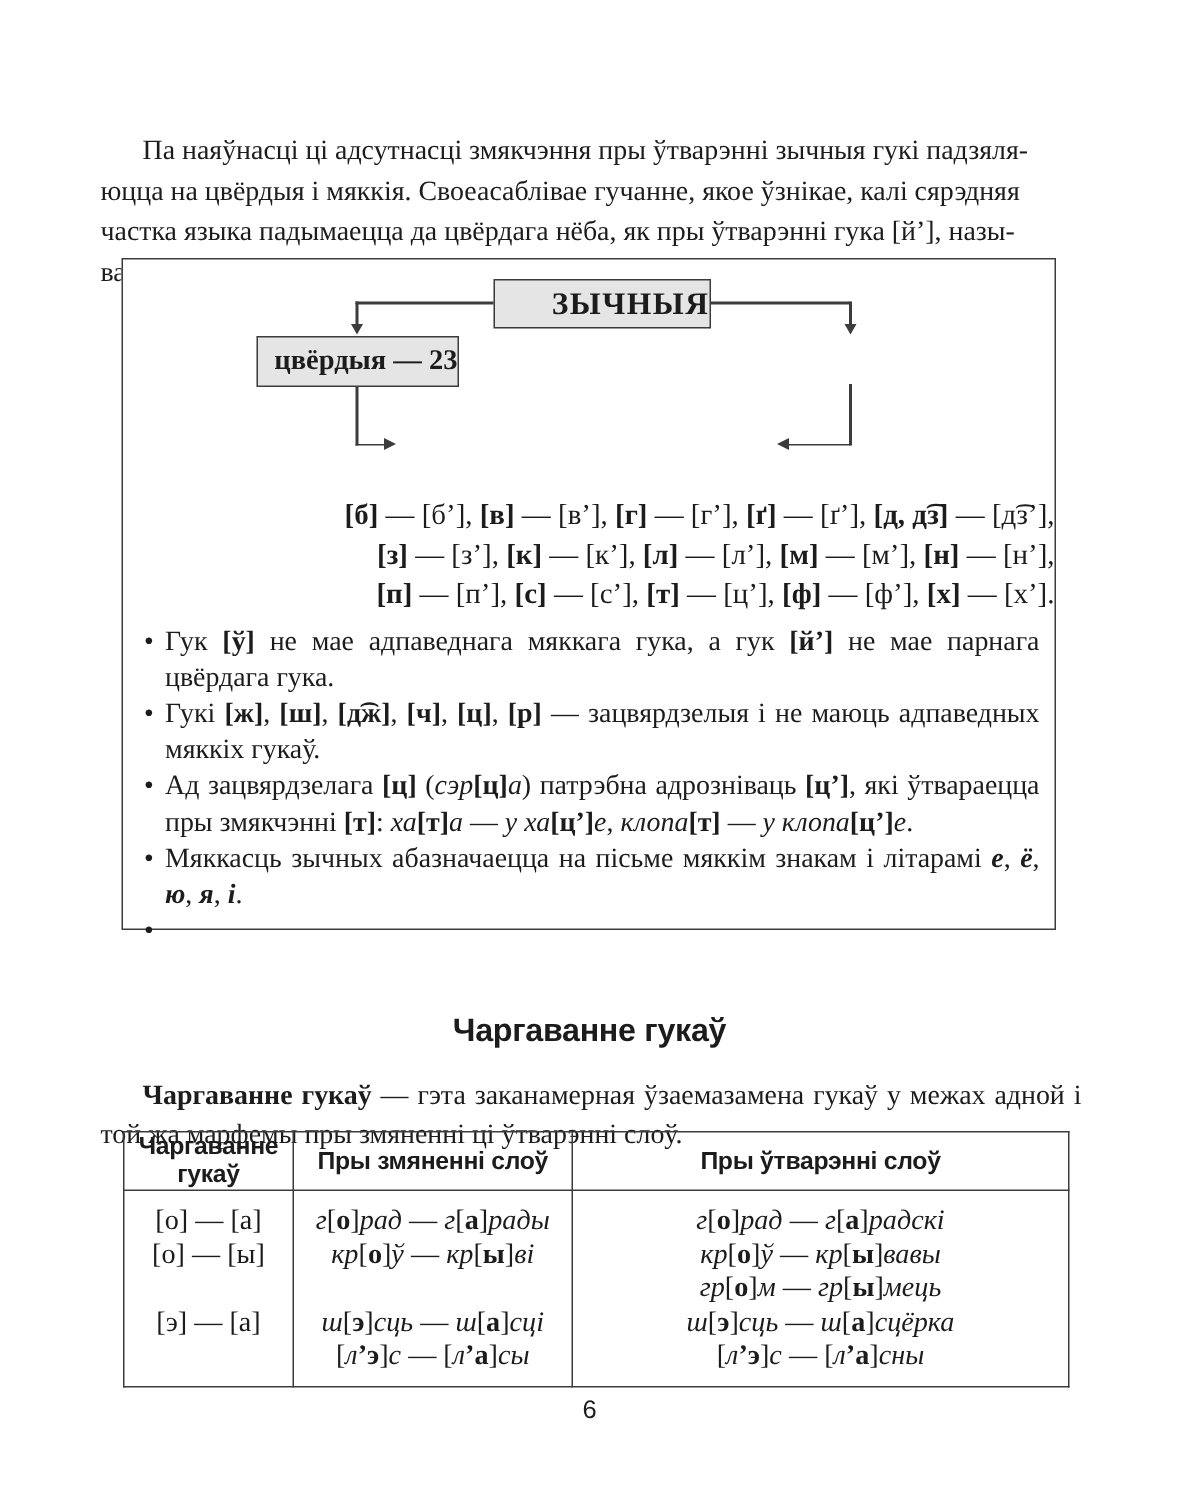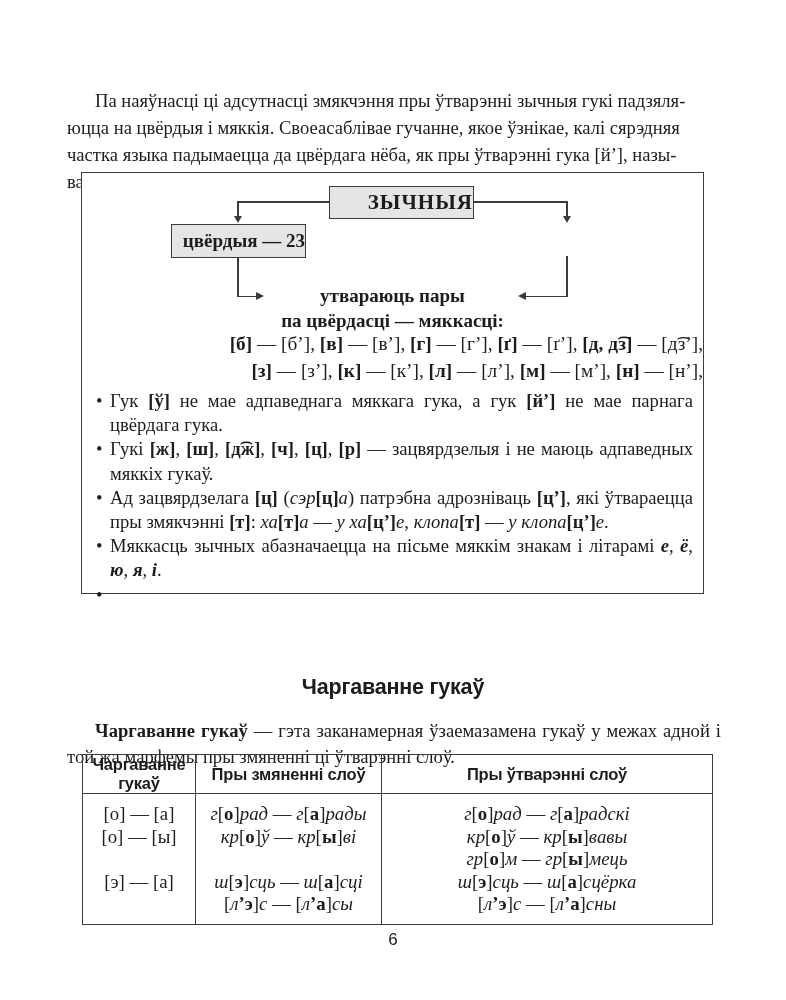--- a/index.html
+++ b/index.html
@@ -115,29 +115,26 @@
     <div class="cline" style="left:444px; top:122.5px; width:41px; height:1.6px;"></div>
     <span class="arr left" style="left:436px; top:118.8px;"></span>
 
     <div class="dbox root">
       <span>ЗЫЧНЫЯ</span>
     </div>
     <div class="dbox hard">
       <span>цвёрдыя — 23</span>
     </div>
 
-    <div class="dcaption">
-      <div>утвараюць пары</div>
-      <div>па цвёрдасці — мяккасці:</div>
-    </div>
   </div>
 
   <div class="pairs">
     <div><b>[б]</b> — [б’], <b>[в]</b> — [в’], <b>[г]</b> — [г’], <b>[ґ]</b> — [ґ’], <b>[д, д͡з]</b> — [д͡з’],</div>
     <div><b>[з]</b> — [з’], <b>[к]</b> — [к’], <b>[л]</b> — [л’], <b>[м]</b> — [м’], <b>[н]</b> — [н’],</div>
+    <div><b>[п]</b> — [п’], <b>[с]</b> — [с’], <b>[т]</b> — [ц’], <b>[ф]</b> — [ф’], <b>[х]</b> — [х’].</div>
   </div>
 
   <ul class="bullets">
     <li><span class="dot">•</span><span>Гук <b>[ў]</b> не мае адпаведнага мяккага гука, а гук <b>[й’]</b> не мае парнага цвёрдага гука.</span></li>
     <li><span class="dot">•</span><span>Гукі <b>[ж]</b>, <b>[ш]</b>, <b>[д͡ж]</b>, <b>[ч]</b>, <b>[ц]</b>, <b>[р]</b> — зацвярдзелыя і не маюць адпаведных мяккіх гукаў.</span></li>
     <li><span class="dot">•</span><span>Ад зацвярдзелага <b>[ц]</b> (<i>сэр</i><b>[ц]</b><i>а</i>) патрэбна адрозніваць <b>[ц’]</b>, які ўтвараецца пры змякчэнні <b>[т]</b>: <i>ха</i><b>[т]</b><i>а</i> — <i>у ха</i><b>[ц’]</b><i>е</i>, <i>клопа</i><b>[т]</b> — <i>у клопа</i><b>[ц’]</b><i>е</i>.</span></li>
     <li><span class="dot">•</span><span>Мяккасць зычных абазначаецца на пісьме мяккім знакам і літарамі <b><i>е</i></b>, <b><i>ё</i></b>, <b><i>ю</i></b>, <b><i>я</i></b>, <b><i>і</i></b>.</span></li>
     <li><span class="dot">•</span></li>
   </ul>
 </div>

